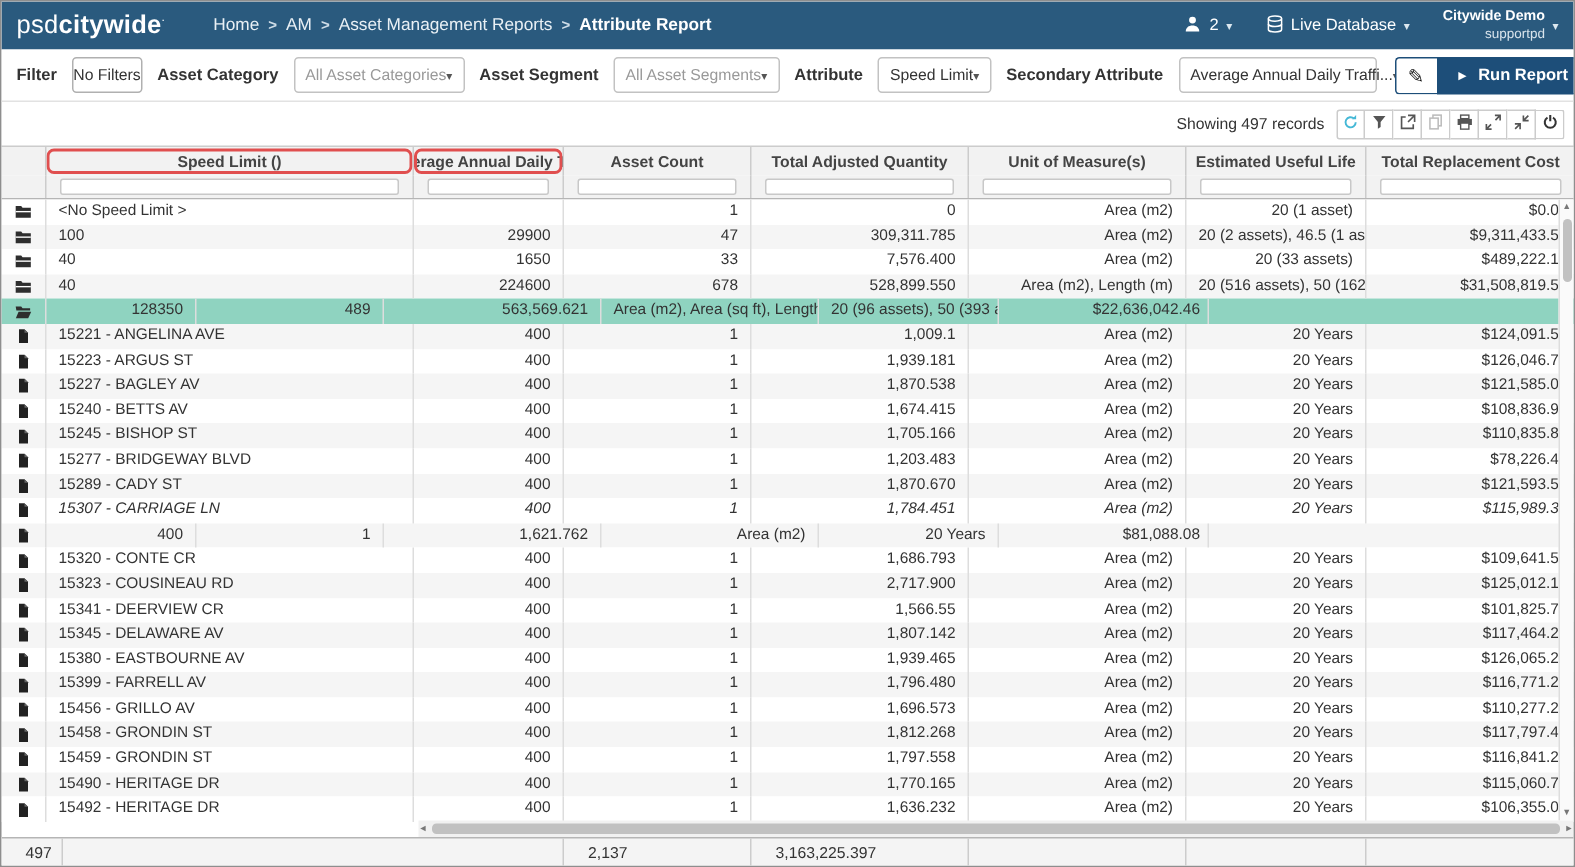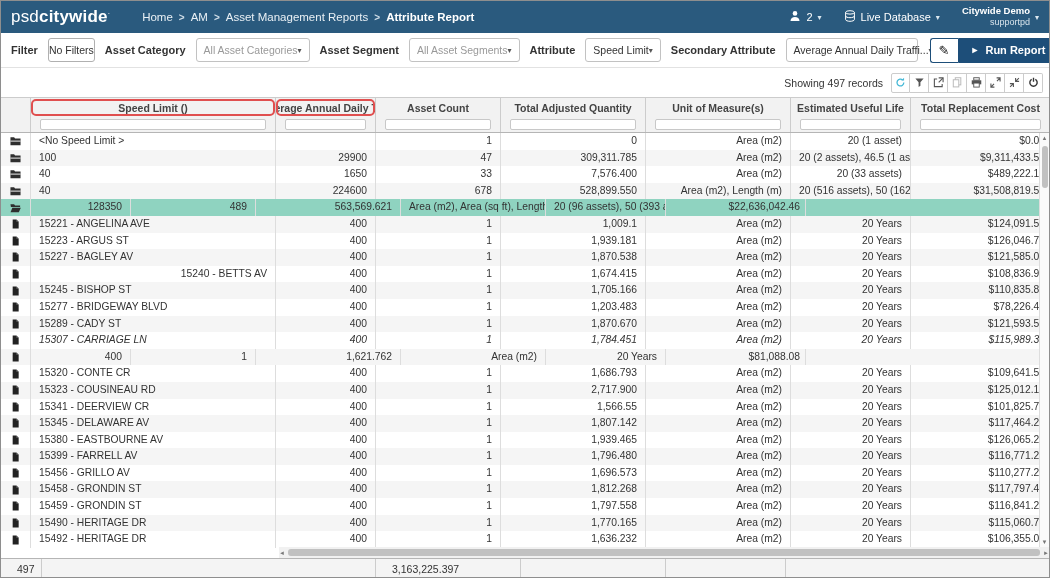--- a/index.html
+++ b/index.html
@@ -382,21 +382,21 @@
           <div class="cell tcell a-right" style="width: 120px;">20 Years</div>
           <div class="cell tcell a-right c-cost" style="width: 140px;">$121,585.00</div>
         </div>
         <div class="trow" style="height: 16.6px;">
           <div class="cell icell icon-col">
             <svg viewBox="0 0 10 12">
               <path d="M1.6 0.5h4.4L8.8 3.3v8.2H1.6z" fill="#222"></path>
               <path d="M6 0.5v2.8h2.8z" fill="#666"></path>
             </svg>
           </div>
-          <div class="cell tcell a-left" style="width: 245px; text-align: right;">15240 - BETTS AV</div>
+          <div class="cell tcell a-left" style="width: 245px;">15240 - BETTS AV</div>
           <div class="cell tcell a-right" style="width: 100px;">400</div>
           <div class="cell tcell a-right" style="width: 125px;">1</div>
           <div class="cell tcell a-right" style="width: 145px;">1,674.415</div>
           <div class="cell tcell a-right" style="width: 145px;">Area (m2)</div>
           <div class="cell tcell a-right" style="width: 120px;">20 Years</div>
           <div class="cell tcell a-right c-cost" style="width: 140px;">$108,836.96</div>
         </div>
         <div class="trow alt" style="height: 16.6px;">
           <div class="cell icell icon-col">
             <svg viewBox="0 0 10 12">
@@ -643,19 +643,20 @@
       <span class="vs-arrow vs-down">▼</span>
     </div>
     <div class="hscroll">
       <span>◄</span>
       <div class="hthumb"></div>
       <span>►</span>
     </div>
     <div class="foot">
         <div class="cell footcell" style="width: 41px;">497</div>
         <div class="cell footcell" style="width: 334px;"></div>
+        <div class="cell footcell" style="width: 125px;">2,137</div>
         <div class="cell footcell" style="width: 145px;">3,163,225.397</div>
         <div class="cell footcell" style="width: 145px;"></div>
         <div class="cell footcell" style="width: 120px;"></div>
         <div class="cell footcell" style="width: 140px; margin-top: 20px;">$146,041,121.95</div>
       </div>
   </div>
 </div>
 
 </body></html>

